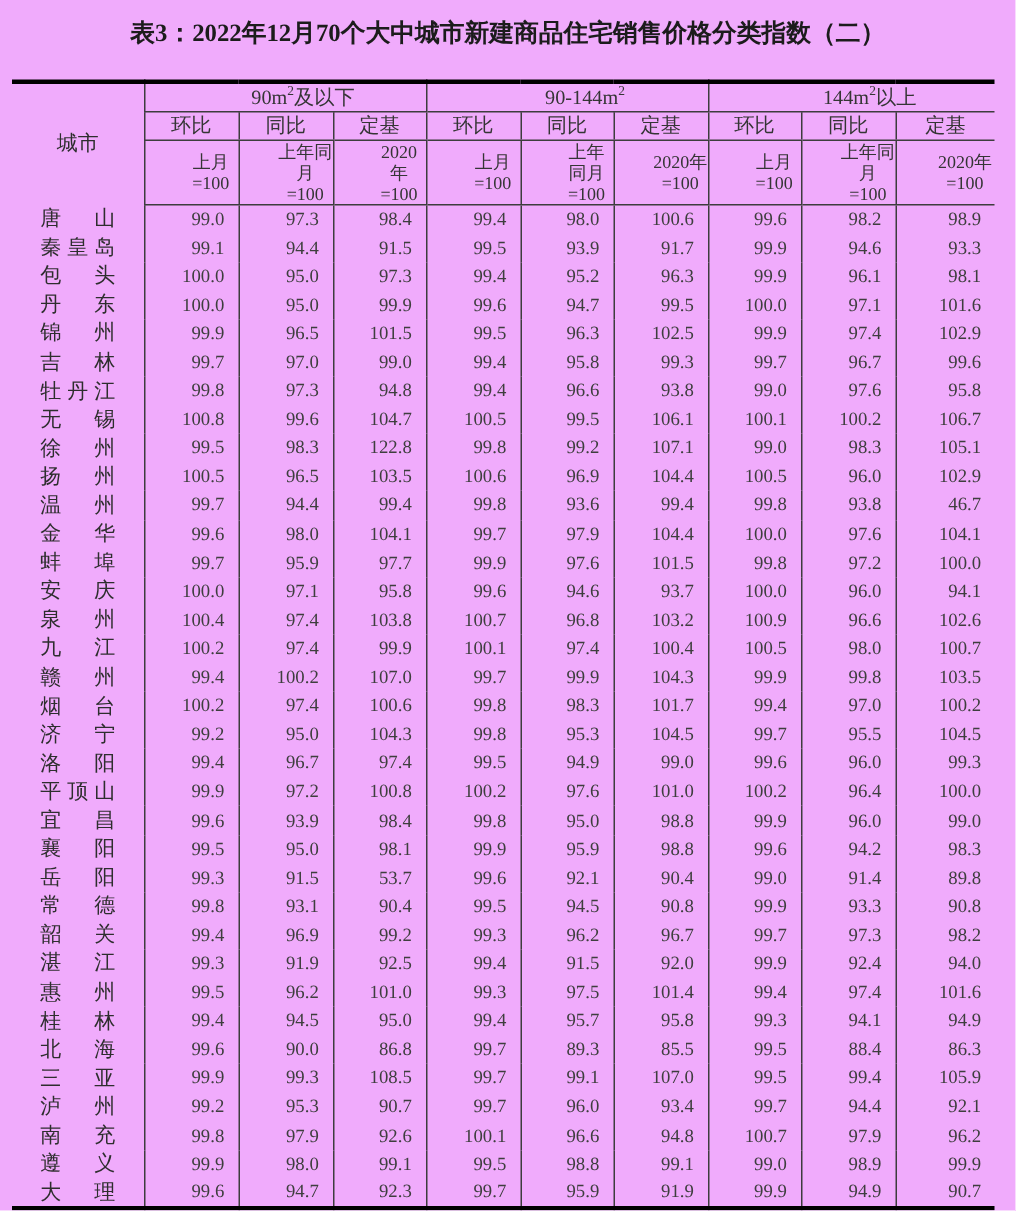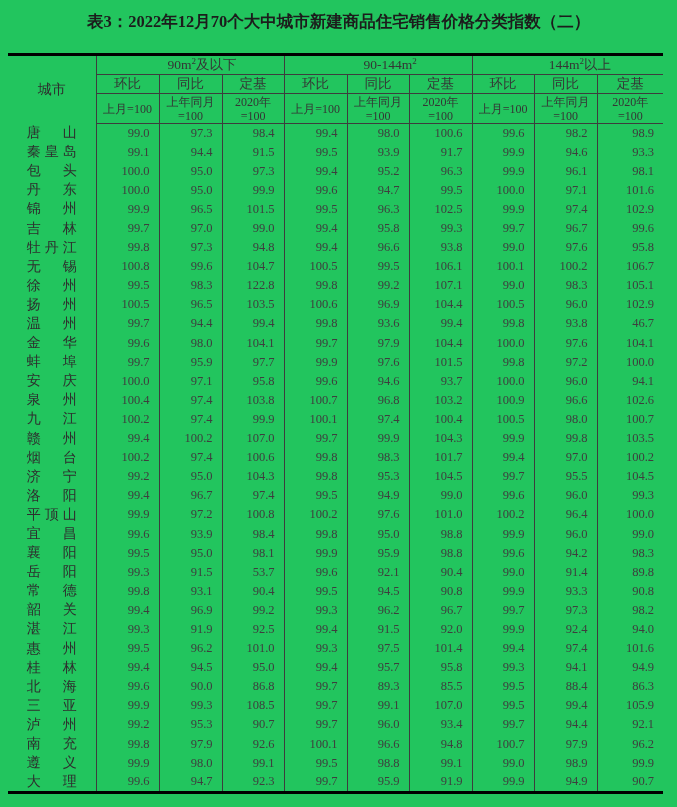--- a/index.html
+++ b/index.html
@@ -1,20 +1,20 @@
 <!DOCTYPE html>
 <html><head>
 <meta charset="utf-8">
 <style>
   html, body { margin: 0; padding: 0; background: #ffffff; }
   .page {
     position: relative;
     width: 677px;
     height: 807px;
-    background: #22c55e;
+    background: #f0abfc;
     font-family: "Liberation Serif", "DejaVu Serif", serif;
     color: #3c3c3c;
     overflow: hidden;
   }
   .title {
     padding-top: 11px;
     text-align: center;
     font-size: 16.5px;
     line-height: 22px;
     font-weight: bold;
@@ -58,21 +58,21 @@
     border-left: 1px solid #3d3d3d;
     border-bottom: 1px solid #3d3d3d;
   }
   th.base-h {
     font-size: 12px;
     text-align: center;
     border-left: 1px solid #3d3d3d;
     border-bottom: 1px solid #3d3d3d;
     line-height: 14px;
   }
-  th.base-h div { line-height: 14px; }
+  th.base-h div { line-height: 14px; padding-left: 26px; }
   
   tbody tr { height: 19.1px; }
   td.city-cell { font-size: 14px; color: #2e2e2e; }
   .city-name {
     width: 50px;
     margin: 0 auto;
     display: flex;
     justify-content: space-between;
   }
   td.value-cell {

